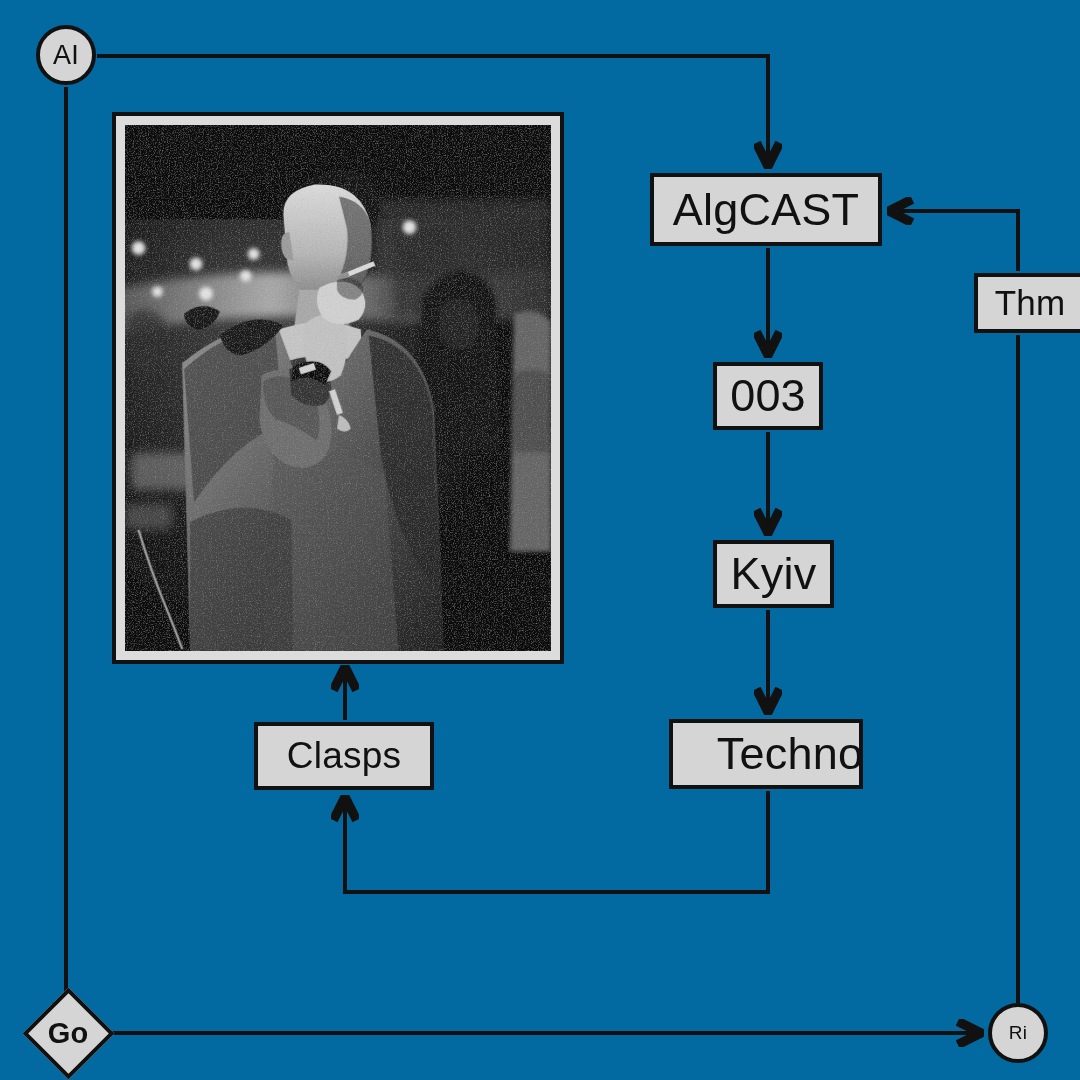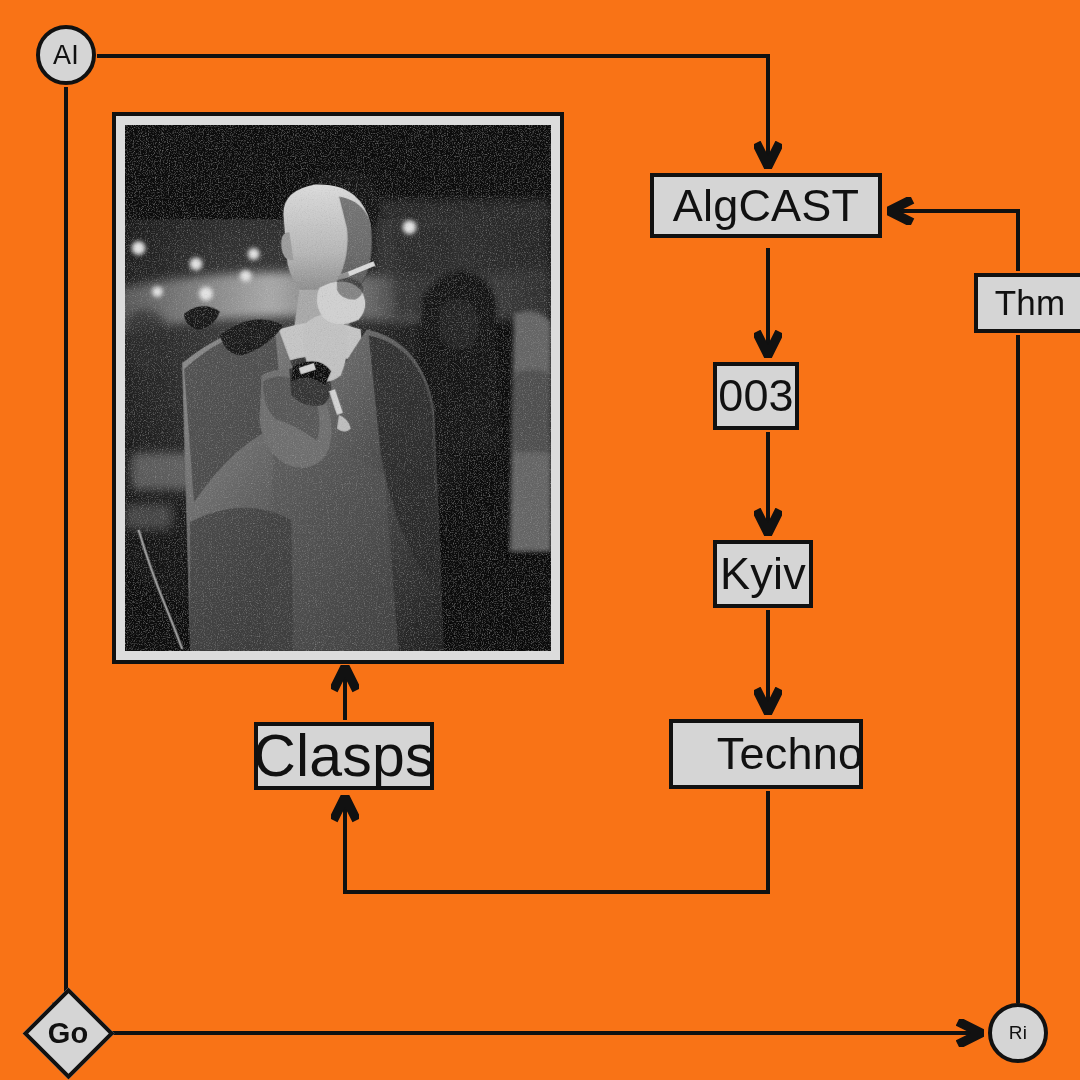--- a/index.html
+++ b/index.html
@@ -5,21 +5,21 @@
 <style>
   html, body {
     margin: 0;
     padding: 0;
     background: #d5d5d5;
   }
   #canvas {
     position: relative;
     width: 1080px;
     height: 1080px;
-    background: #f97316;
+    background: #0369a1;
     font-family: "Liberation Sans", "DejaVu Sans", sans-serif;
     overflow: hidden;
   }
   
   #edges {
     position: absolute;
     left: 0; top: 0;
     width: 1080px;
     height: 1080px;
     pointer-events: none;
@@ -103,26 +103,26 @@
     justify-content: center;
     color: #111111;
     font-size: 29px;
     letter-spacing: 0.2px;
   }
 
   
   #node-ai      { left: 36px;  top: 25px;  width: 60px;  height: 60px;  font-size: 27px; }
   #node-go      { left: 22px;  top: 987px; }
   #node-ri      { left: 988px; top: 1003px; width: 60px; height: 60px;  font-size: 19px; }
-  #node-algcast { left: 650px; top: 173px; width: 232px; height: 65px;  font-size: 45px; text-align: center; }
+  #node-algcast { left: 650px; top: 173px; width: 232px; height: 73px;  font-size: 45px; text-align: center; }
   #node-thm     { left: 974px; top: 273px; width: 112px; height: 60px;  font-size: 35px; }
-  #node-003     { left: 713px; top: 362px; width: 86px; height: 68px;  font-size: 45px; }
-  #node-kyiv    { left: 713px; top: 540px; width: 100px; height: 68px;  font-size: 45px; }
+  #node-003     { left: 713px; top: 362px; width: 110px; height: 68px;  font-size: 45px; }
+  #node-kyiv    { left: 713px; top: 540px; width: 121px; height: 68px;  font-size: 45px; }
   #node-techno  { left: 669px; top: 719px; width: 194px; height: 70px;  font-size: 45px; padding-left: 48px; }
-  #node-clasps  { left: 254px; top: 722px; width: 180px; height: 68px;  font-size: 59px; }
+  #node-clasps  { left: 254px; top: 722px; width: 180px; height: 68px;  font-size: 37px; }
 </style>
 </head>
 <body>
 
 <div id="canvas">
 
   <svg id="edges" viewBox="0 0 1080 1080">
     <defs>
       <marker id="arrow" viewBox="0 0 12 12" refX="10.5" refY="6" markerWidth="7" markerHeight="7" orient="auto-start-reverse">
         <path d="M 1 1 L 11 6 L 1 11" fill="none" stroke="#111111" stroke-width="2.2" stroke-linecap="butt" stroke-linejoin="miter"></path>

